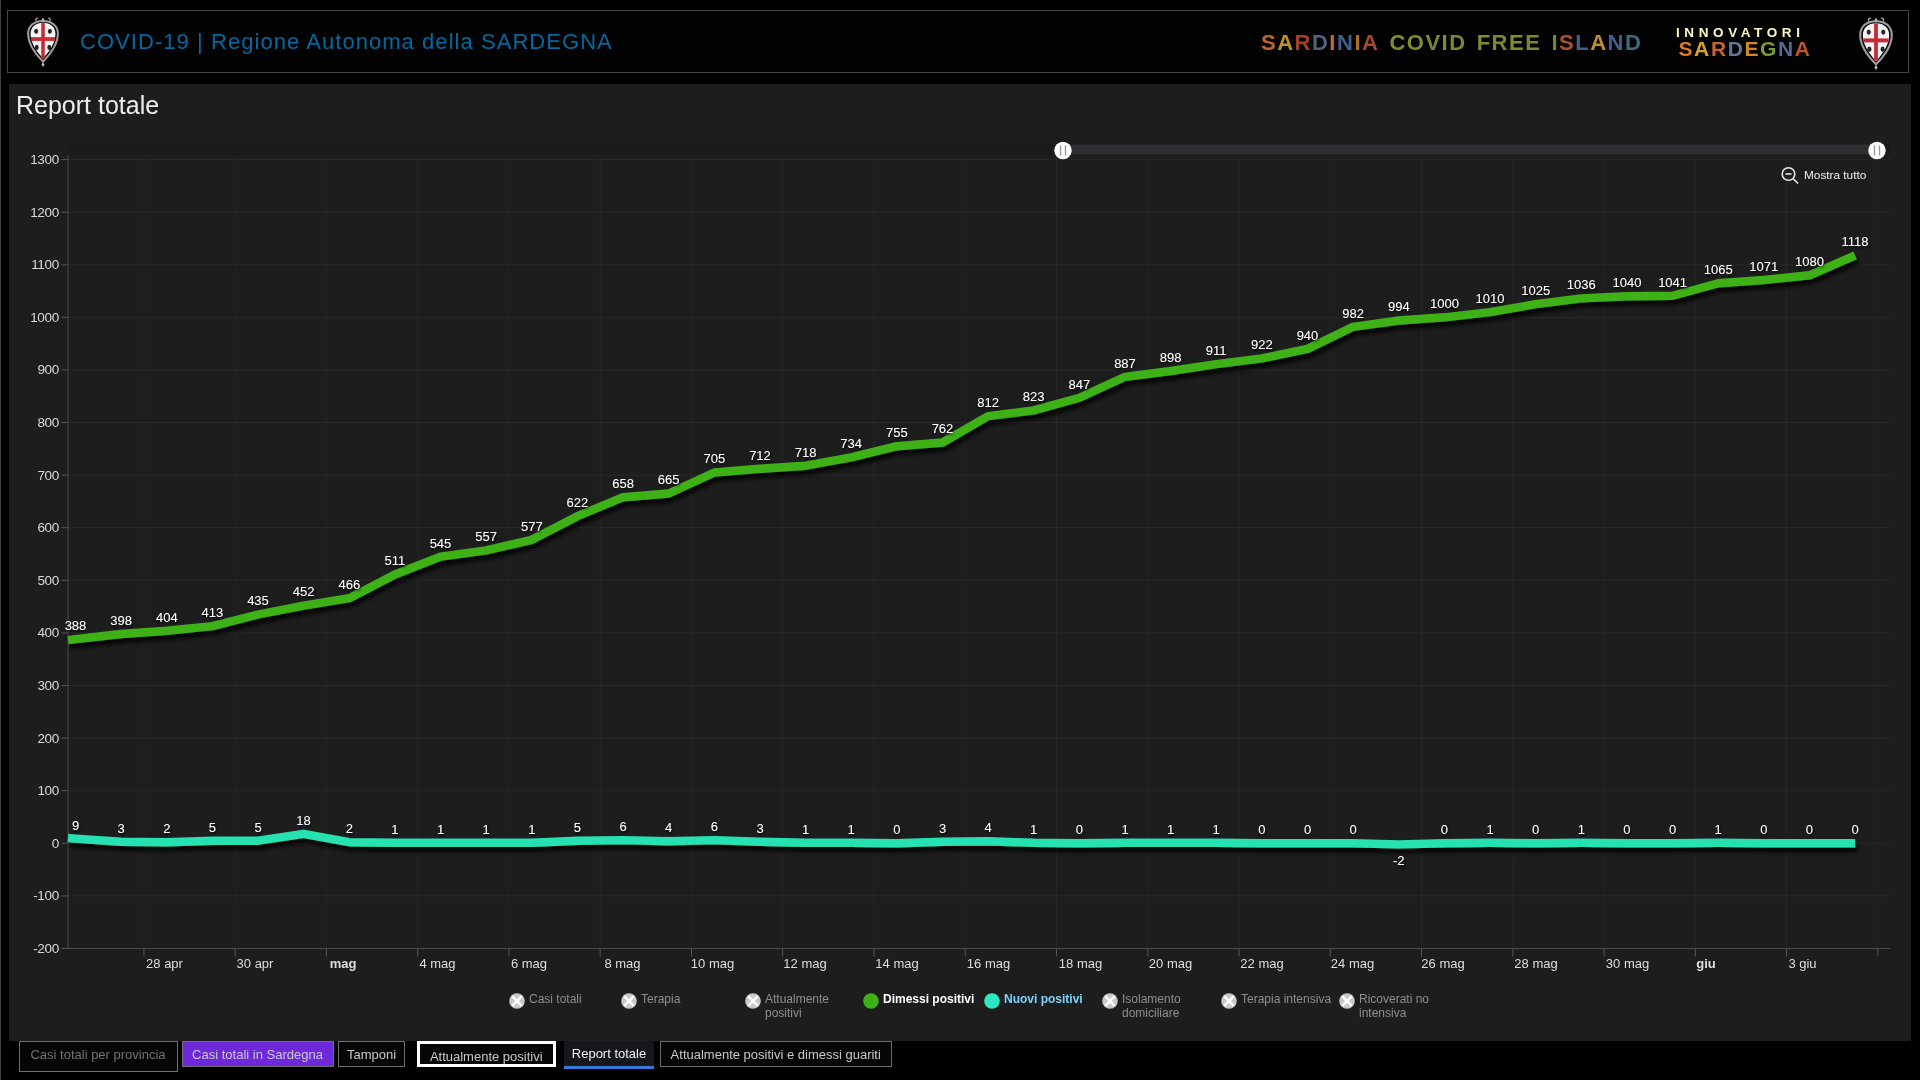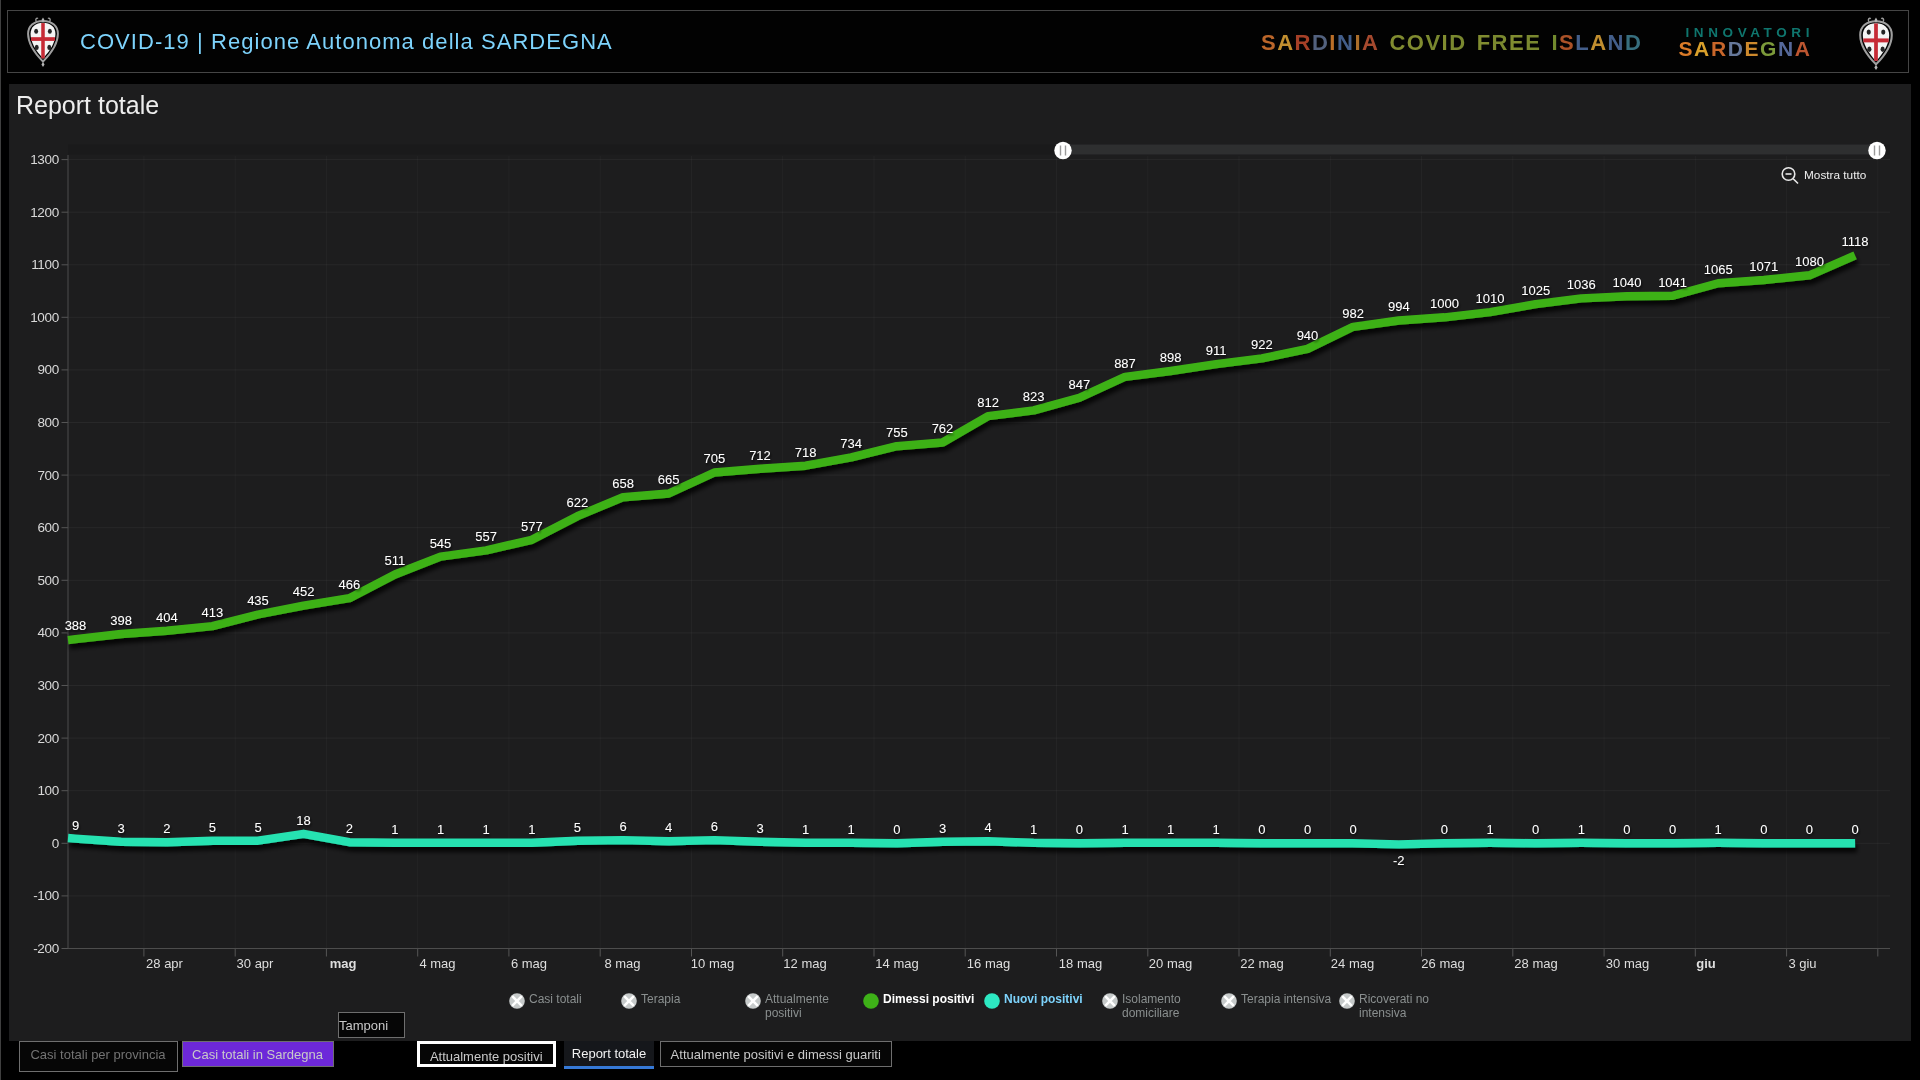--- a/index.html
+++ b/index.html
@@ -19,23 +19,23 @@
     <rect x="18.2" y="7.2" width="3.6" height="36" fill="#c62a35"></rect>
     <rect x="7.8" y="21.6" width="24.4" height="3.8" fill="#c62a35"></rect>
     <g fill="#242424">
       <ellipse cx="13" cy="15.5" rx="2" ry="2.6"></ellipse>
       <ellipse cx="27" cy="15.5" rx="2" ry="2.6"></ellipse>
       <ellipse cx="13.6" cy="32" rx="2" ry="2.6"></ellipse>
       <ellipse cx="26.4" cy="32" rx="2" ry="2.6"></ellipse>
     </g>
     <path d="M20,47 L21.6,49.5 L20,52 L18.4,49.5 Z" fill="#b5b5b5"></path>
   </svg>
-<div style="position:absolute;left:80px;top:29px;font-size:22px;letter-spacing:1.05px;color:#7dd3fc">COVID-19 | Regione Autonoma della SARDEGNA</div>
+<div style="position:absolute;left:80px;top:29px;font-size:22px;letter-spacing:1.05px;color:#0369a1">COVID-19 | Regione Autonoma della SARDEGNA</div>
 <div style="position:absolute;left:1261px;top:29.5px;width:378px;font-size:22px;font-weight:bold;letter-spacing:1.5px;white-space:nowrap;filter:brightness(0.9) saturate(0.95)"><span style="color:#d4702a">S</span><span style="color:#d99e2e">A</span><span style="color:#bc4629">R</span><span style="color:#5a6c8e">D</span><span style="color:#d47b28">I</span><span style="color:#49699c">N</span><span style="color:#c27a2a">I</span><span style="color:#bc5030">A</span><span style="color:#000">   </span><span style="color:#8f9c31">C</span><span style="color:#8f9c31">O</span><span style="color:#87982f">V</span><span style="color:#8f9c31">I</span><span style="color:#87982f">D</span><span style="color:#000">   </span><span style="color:#8f9c31">F</span><span style="color:#87982f">R</span><span style="color:#8f9c31">E</span><span style="color:#87982f">E</span><span style="color:#000">   </span><span style="color:#7e9a2e">I</span><span style="color:#c25a29">S</span><span style="color:#49699c">L</span><span style="color:#d99e2e">A</span><span style="color:#49699c">N</span><span style="color:#3a7b8d">D</span></div>
-<div style="position:absolute;left:1676px;top:25px;width:138px;text-align:right;font-size:13.5px;font-weight:bold;letter-spacing:4.6px;color:#0f766e;white-space:nowrap">INNOVATORI</div>
+<div style="position:absolute;left:1676px;top:25px;width:138px;text-align:left;font-size:13.5px;font-weight:bold;letter-spacing:4.6px;color:#fef9c3;white-space:nowrap">INNOVATORI</div>
 <div style="position:absolute;left:1676px;top:37px;width:138px;text-align:center;font-size:21px;font-weight:bold;letter-spacing:1.6px;white-space:nowrap"><span style="color:#db7b28">S</span><span style="color:#d9a02b">A</span><span style="color:#c8662a">R</span><span style="color:#66789a">D</span><span style="color:#cd892c">E</span><span style="color:#7c9a3a">G</span><span style="color:#56699a">N</span><span style="color:#bc5530">A</span></div>
 <svg style="position:absolute;left:1853px;top:16px" width="46" height="54" viewBox="0 0 40 52">
     <path d="M20,5 C10.5,5 4.8,10.5 4.8,18.2 C4.8,28.5 11,37.5 20,46.5 C29,37.5 35.2,28.5 35.2,18.2 C35.2,10.5 29.5,5 20,5 Z" fill="none" stroke="#9f9f9f" stroke-width="2"></path>
     <path d="M13,5.5 C12,3 13.5,1.5 15,2.5 M27,5.5 C28,3 26.5,1.5 25,2.5" fill="none" stroke="#9f9f9f" stroke-width="1.4"></path>
     <path d="M20,1.5 L21.5,4 L20,6.5 L18.5,4 Z" fill="#b5b5b5"></path>
     <path d="M20,7 C12.5,7 7.3,11.5 7.3,18.2 C7.3,27.5 13,35.5 20,43.5 C27,35.5 32.7,27.5 32.7,18.2 C32.7,11.5 27.5,7 20,7 Z" fill="#f4f4f4"></path>
     <rect x="18.2" y="7.2" width="3.6" height="36" fill="#c62a35"></rect>
     <rect x="7.8" y="21.6" width="24.4" height="3.8" fill="#c62a35"></rect>
     <g fill="#242424">
       <ellipse cx="13" cy="15.5" rx="2" ry="2.6"></ellipse>
@@ -296,16 +296,16 @@
     <path d="M3.2,3.2 L12.8,12.8 M12.8,3.2 L3.2,12.8" stroke="#fff" stroke-width="2.6"></path>
   </svg>
 <div style="position:absolute;left:1241px;top:993px;font-size:12px;line-height:13.5px;color:#8a8f8f;font-weight:normal;white-space:nowrap">Terapia intensiva</div>
 <svg style="position:absolute;left:1339px;top:993px" width="16" height="16">
     <circle cx="8" cy="8" r="7.8" fill="#c6caca"></circle>
     <path d="M3.2,3.2 L12.8,12.8 M12.8,3.2 L3.2,12.8" stroke="#fff" stroke-width="2.6"></path>
   </svg>
 <div style="position:absolute;left:1359px;top:993px;font-size:12px;line-height:13.5px;color:#8a8f8f;font-weight:normal;white-space:nowrap">Ricoverati no<br>intensiva</div>
 <div style="position:absolute;left:18.5px;top:1041px;width:159px;height:31px;background:#060606;border:1px solid #6e6e6e;box-sizing:border-box;color:#737373;font-size:13px;line-height:25px;text-align:center;white-space:nowrap">Casi totali per provincia</div>
 <div style="position:absolute;left:181.5px;top:1041px;width:152px;height:26px;background:#6d28d9;border:1px solid #6e6e6e;box-sizing:border-box;color:#c9c9c9;font-size:13px;line-height:25px;text-align:center;white-space:nowrap">Casi totali in Sardegna</div>
-<div style="position:absolute;left:338px;top:1012px;width:67px;height:26px;background:#060606;border:1px solid #6e6e6e;box-sizing:border-box;color:#c9c9c9;font-size:13px;line-height:25px;text-align:left;white-space:nowrap">Tamponi</div>
+<div style="position:absolute;left:338px;top:1041px;width:67px;height:26px;background:#060606;border:1px solid #6e6e6e;box-sizing:border-box;color:#c9c9c9;font-size:13px;line-height:25px;text-align:center;white-space:nowrap">Tamponi</div>
 <div style="position:absolute;left:416.5px;top:1041px;width:139.5px;height:26px;background:#060606;border:3px solid #ffffff;box-sizing:border-box;color:#c9c9c9;font-size:13px;line-height:25px;text-align:center;white-space:nowrap">Attualmente positivi</div>
 <div style="position:absolute;left:564px;top:1041px;width:90px;height:25px;background:#15171b;border-bottom:3px solid #3679d6;color:#f2f2f2;font-size:13px;line-height:25px;text-align:center;white-space:nowrap">Report totale</div>
 <div style="position:absolute;left:660px;top:1041px;width:231.5px;height:26px;background:#060606;border:1px solid #6e6e6e;box-sizing:border-box;color:#c9c9c9;font-size:13px;line-height:25px;text-align:center;white-space:nowrap">Attualmente positivi e dimessi guariti</div>
 
 </body></html>

